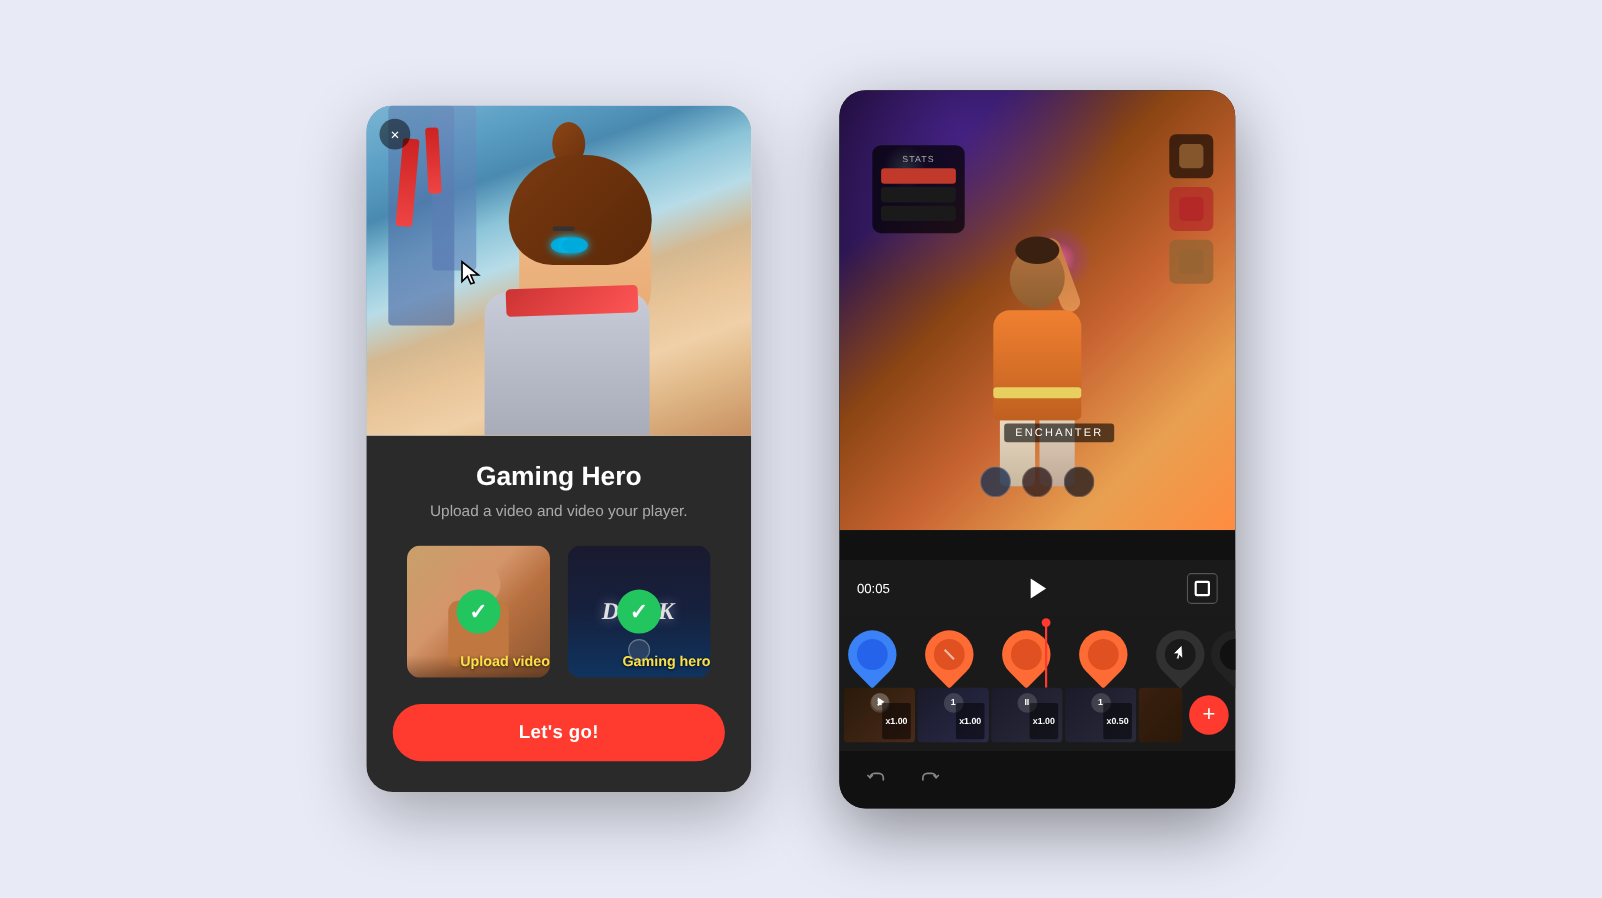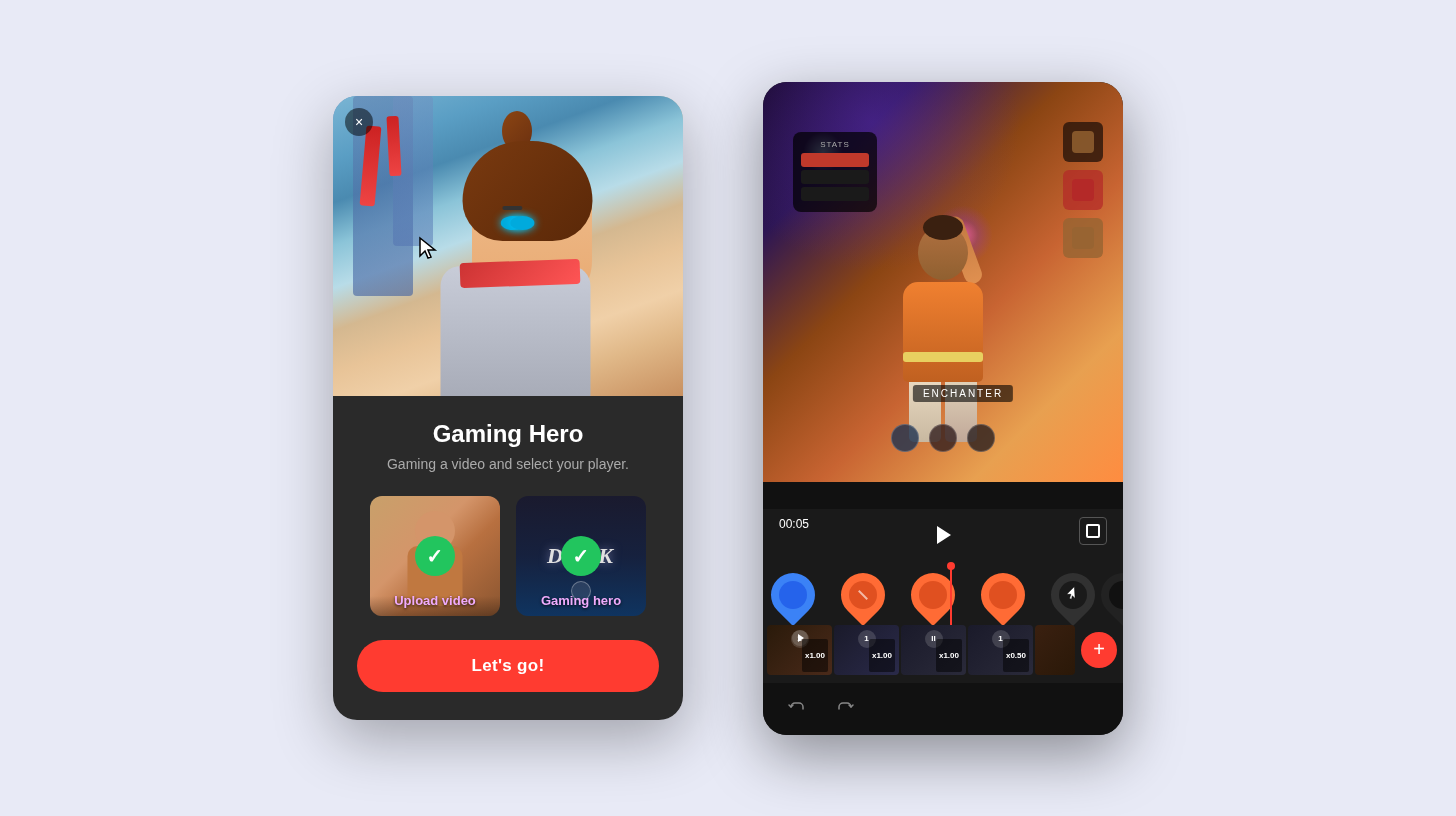--- a/index.html
+++ b/index.html
@@ -145,22 +145,22 @@
       font-size: 20px;
       font-weight: 700;
       z-index: 5;
     }
 
     .option-label {
       position: absolute;
       bottom: 8px;
       left: 0;
       right: 0;
-      text-align: center;
-      color: #f0abfc;
+      text-align: right;
+      color: #fde047;
       font-size: 13px;
       font-weight: 600;
       z-index: 6;
       text-shadow: 0 1px 3px rgba(0,0,0,0.8);
     }
 
     .lets-go-btn {
       width: 100%;
       padding: 16px;
       background: #ff3b30;
@@ -278,21 +278,21 @@
       border-radius: 50%;
       background: rgba(30,20,50,0.7);
       border: 1px solid rgba(255,255,255,0.2);
     }
 
     
     .playback-bar {
       background: #1a1a1a;
       padding: 8px 16px;
       display: flex;
-      align-items: flex-start;
+      align-items: center;
       gap: 27px;
       margin-top: 27px;
     }
 
     .time-display {
       color: #fff;
       font-size: 12px;
       font-weight: 500;
     }
 
@@ -489,21 +489,21 @@
         <span>×</span>
       </div>
 
       <svg class="cursor-icon" viewBox="0 0 24 28" fill="none" xmlns="http://www.w3.org/2000/svg">
         <path d="M2 2L2 20L7 15L10 22L13 21L10 14L17 14Z" fill="white" stroke="black" stroke-width="1.5"></path>
       </svg>
     </div>
 
     <div class="modal-body">
       <h2 class="modal-title">Gaming Hero</h2>
-      <p class="modal-subtitle">Gaming a video and select your player.</p>
+      <p class="modal-subtitle">Upload a video and video your player.</p>
 
       <div class="options-row">
 
         <div class="option-card">
           <div class="upload-card-bg">
 
             <div style="position:absolute;top:15px;left:50%;transform:translateX(-50%);width:40px;height:40px;background:#d4956a;border-radius:50%;"></div>
             <div style="position:absolute;top:50px;left:50%;transform:translateX(-50%);width:55px;height:60px;background:#c07840;border-radius:10px 10px 5px 5px;"></div>
             <div style="position:absolute;bottom:0;left:0;right:0;height:20px;background:linear-gradient(180deg,rgba(0,0,0,0),rgba(0,0,0,0.3));"></div>
           </div>

